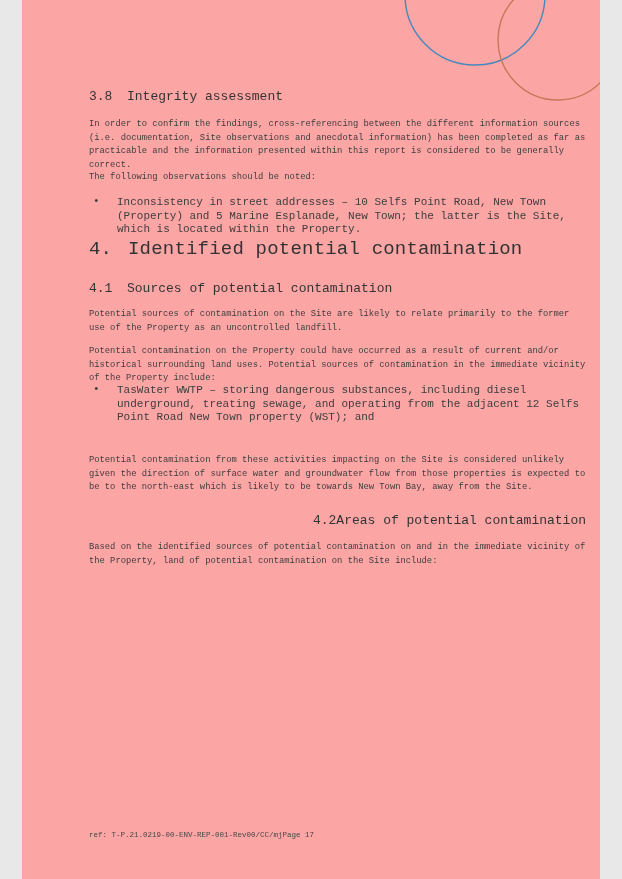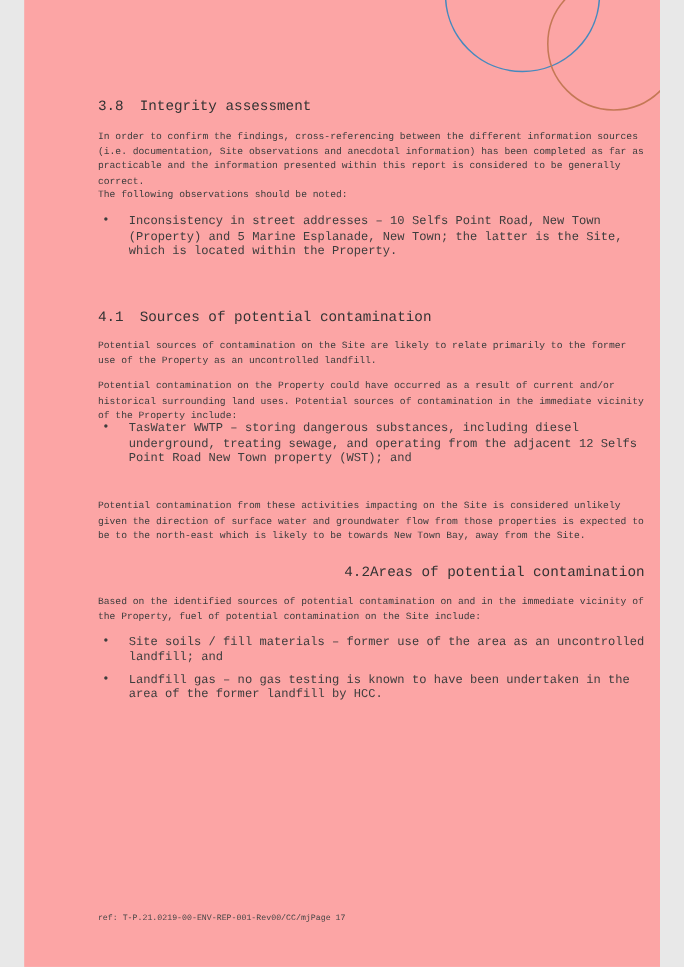--- a/index.html
+++ b/index.html
@@ -64,44 +64,43 @@
   </h2>
 
   <p class="body block" style="top:171px;">The following observations should be noted:</p>
 
   <p class="body block" style="top:118px;">In order to confirm the findings, cross-referencing between the different information sources (i.e. documentation, Site observations and anecdotal information) has been completed as far as practicable and the information presented within this report is considered to be generally correct.</p>
 
   <ul class="bullets block gap-sm" style="top:196px;">
     <li>Inconsistency in street addresses – 10 Selfs Point Road, New Town (Property) and 5 Marine Esplanade, New Town; the latter is the Site, which is located within the Property.</li>
   </ul>
 
+  <h1 class="doc-h1 block" style="top:237px;">
+    <span class="h-num-lg">4.</span><span>Identified potential contamination</span>
+  </h1>
 
   <h2 class="doc-h2 block" style="top:281px;">
     <span class="h-num">4.1</span><span>Sources of potential contamination</span>
   </h2>
 
   <p class="body block" style="top:345px;">Potential contamination on the Property could have occurred as a result of current and/or historical surrounding land uses. Potential sources of contamination in the immediate vicinity of the Property include:</p>
 
   <p class="body block" style="top:308px;">Potential sources of contamination on the Site are likely to relate primarily to the former use of the Property as an uncontrolled landfill.</p>
 
   <ul class="bullets block gap-sm" style="top:384px;">
     <li>TasWater WWTP – storing dangerous substances, including diesel underground, treating sewage, and operating from the adjacent 12 Selfs Point Road New Town property (WST); and</li>
   </ul>
 
   <p class="body block" style="top:454px;">Potential contamination from these activities impacting on the Site is considered unlikely given the direction of surface water and groundwater flow from those properties is expected to be to the north-east which is likely to be towards New Town Bay, away from the Site.</p>
 
   <h2 class="doc-h2 block" style="top:513px;text-align:right;">
     <span class="h-num">4.2</span><span>Areas of potential contamination</span>
   </h2>
 
-  <p class="body block" style="top:541px;">Based on the identified sources of potential contamination on and in the immediate vicinity of the Property, fuel of potential contamination on the Site include:</p>
+  <p class="body block" style="top:541px;">Based on the identified sources of potential contamination on and in the immediate vicinity of the Property, land of potential contamination on the Site include:</p>
 
-  <ul class="bullets block gap-lg" style="top:578px;">
-    <li>Site soils / fill materials – former use of the area as an uncontrolled landfill; and</li>
-    <li>Landfill gas – no gas testing is known to have been undertaken in the area of the former landfill by HCC.</li>
-  </ul>
 
   <div class="footer">
     <span>ref: T-P.21.0219-00-ENV-REP-001-Rev00/CC/mj</span>
     <span>Page 17</span>
   </div>
 
 </div>
 
 </body></html>

